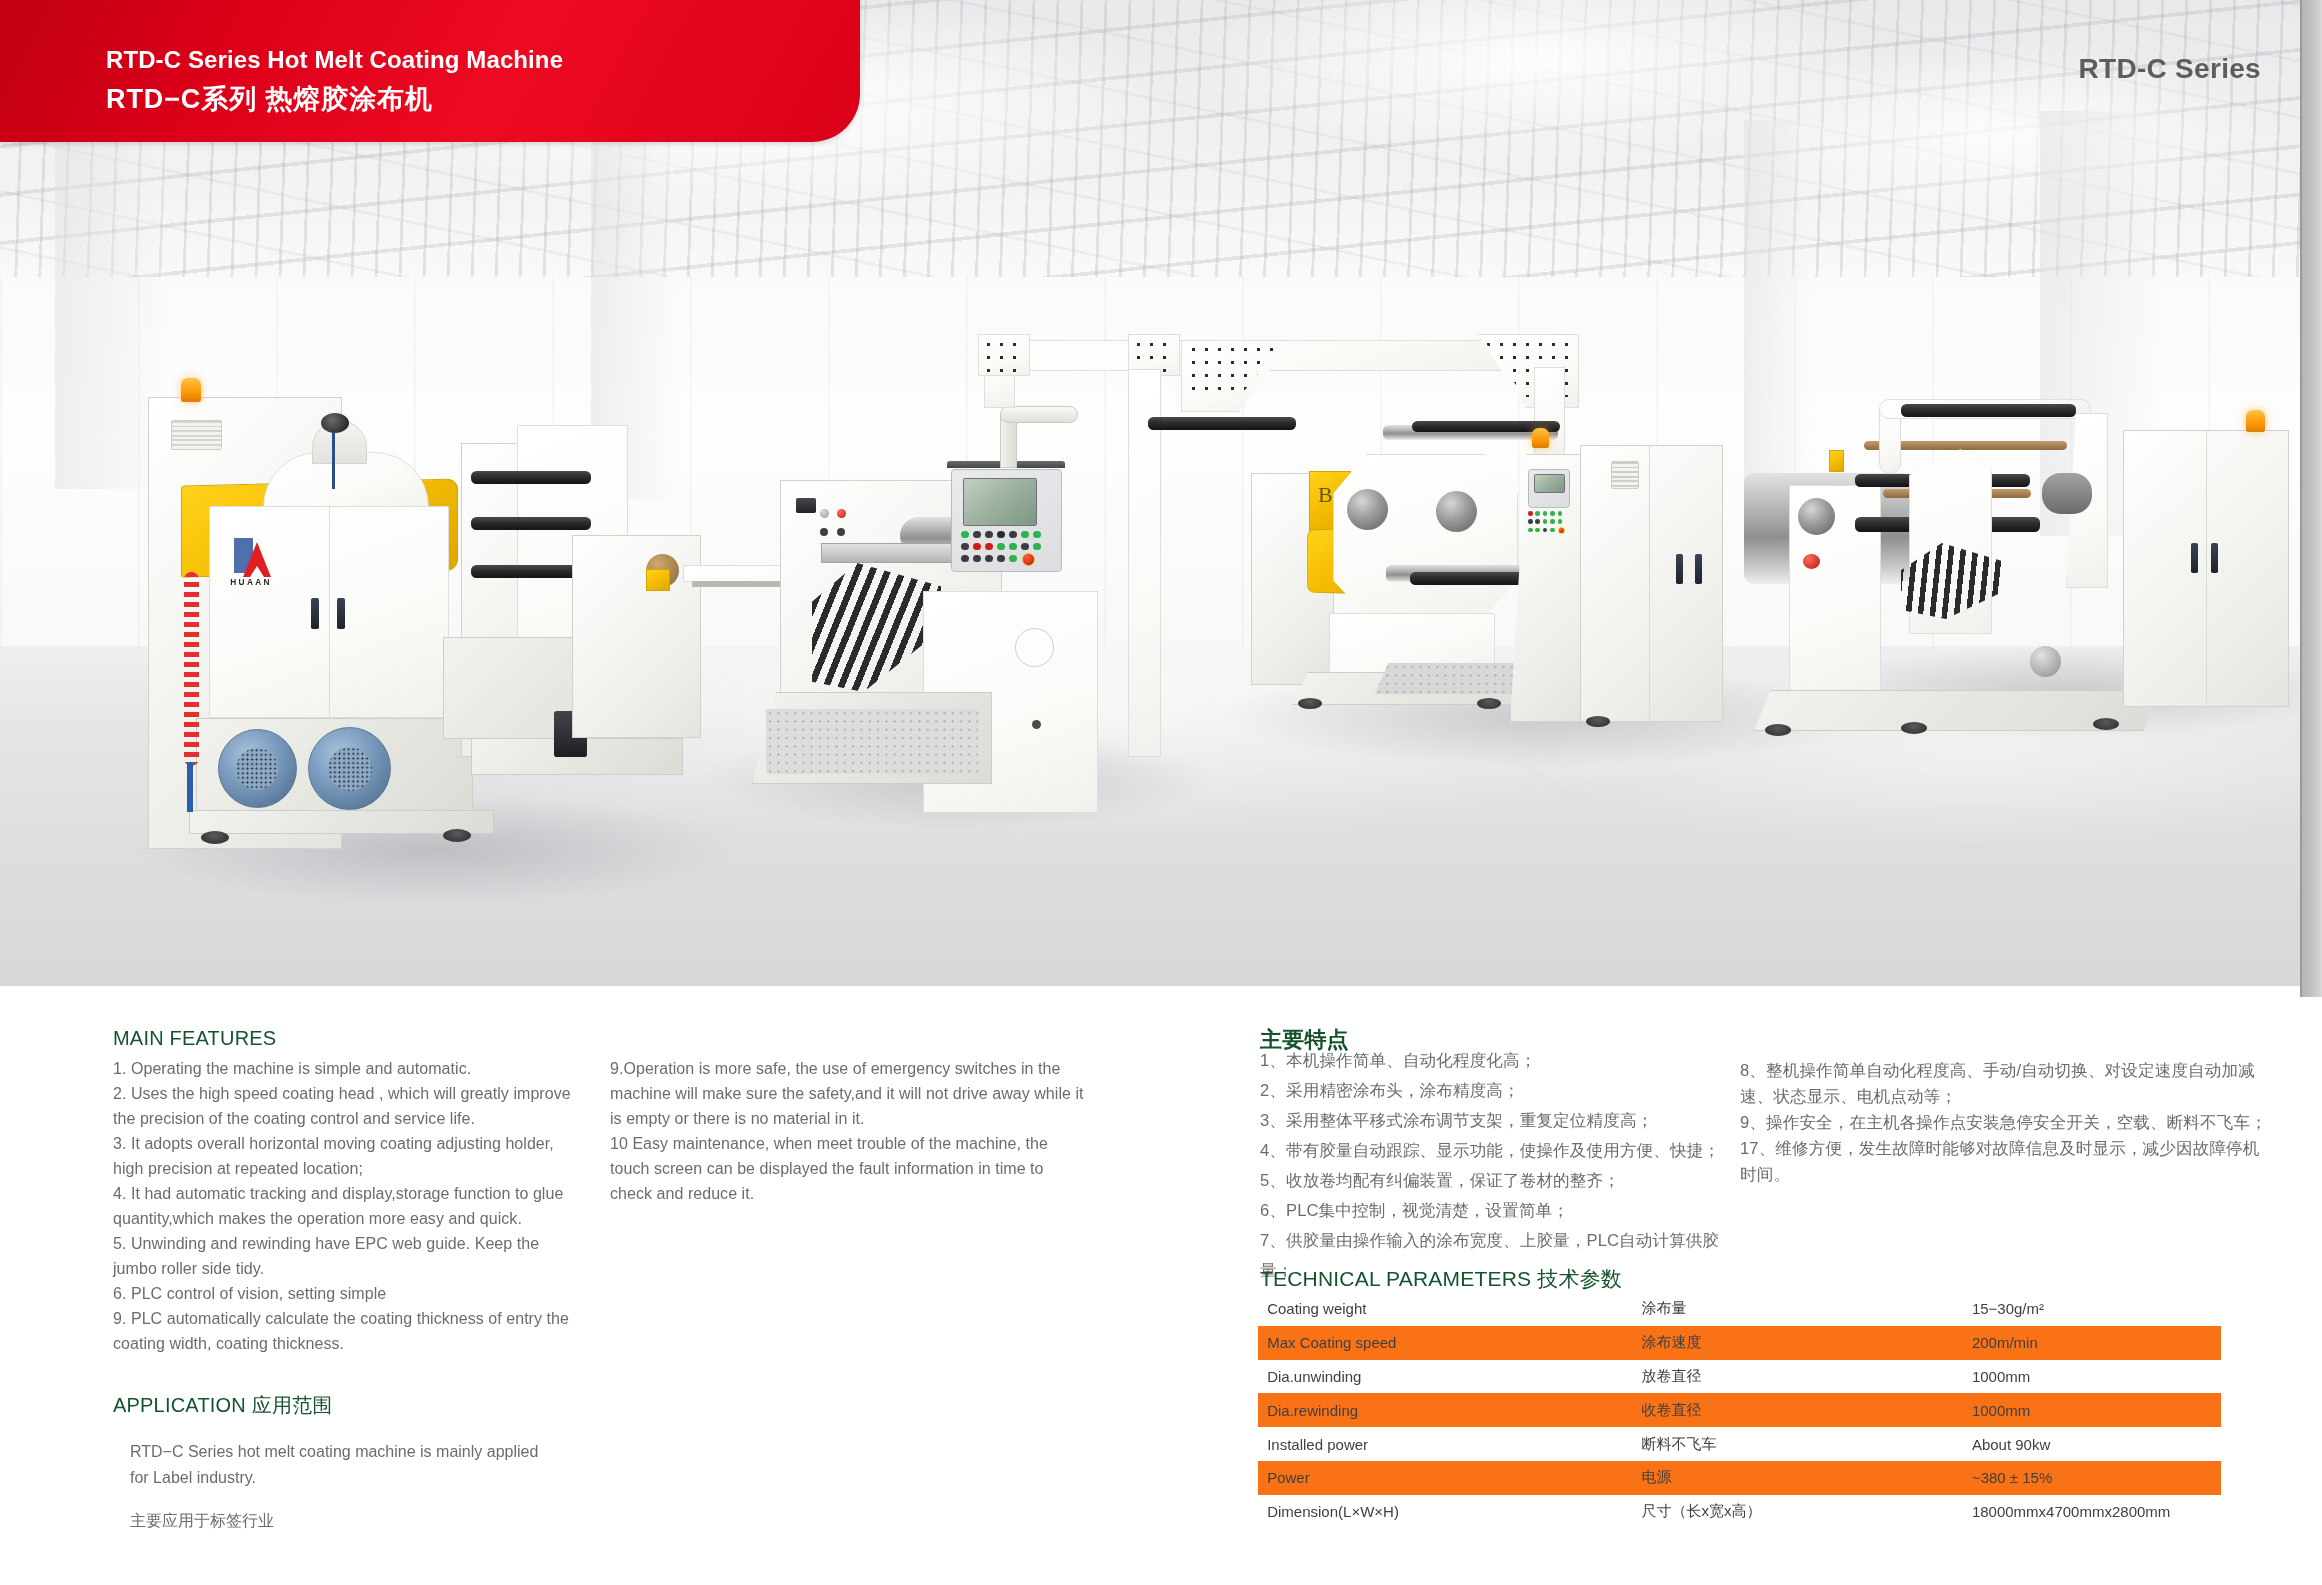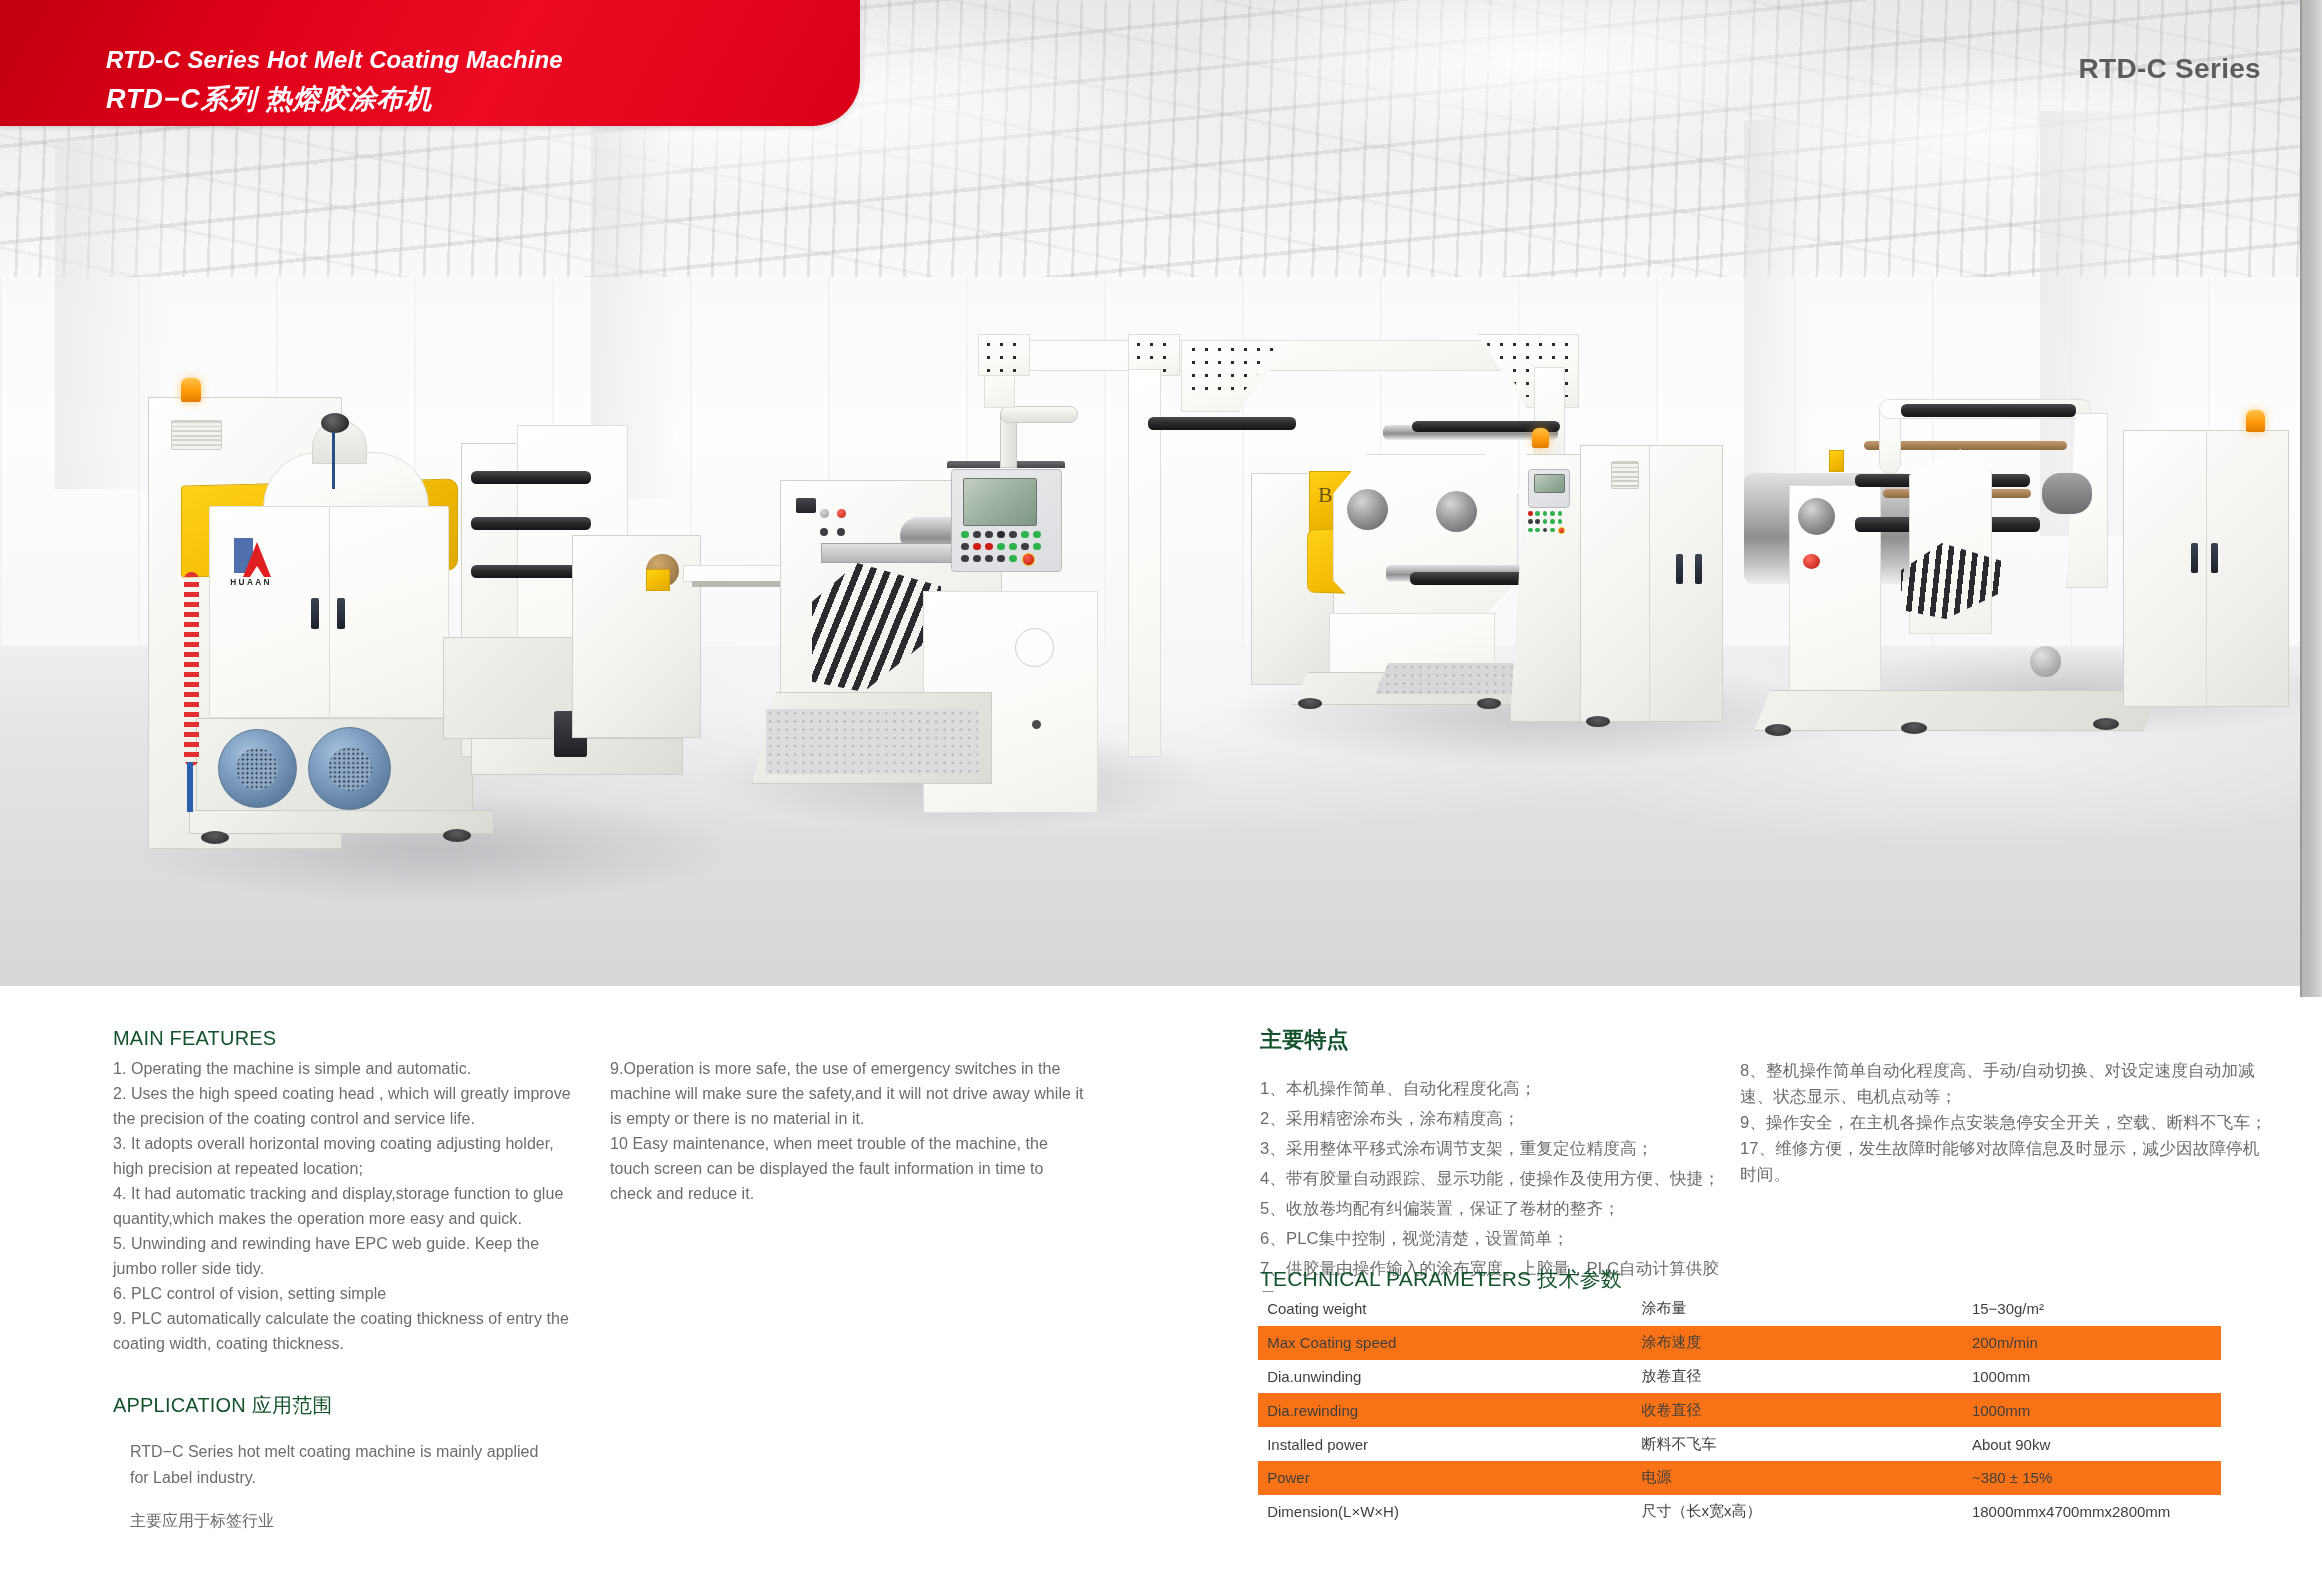--- a/index.html
+++ b/index.html
@@ -178,26 +178,25 @@
     border-bottom: 11px solid #ffffff;
   }
   .logo-txt {
     position: absolute; left: -3.7px; top: 39px;
     font-size: 8.3px; letter-spacing: 2.3px; color: #2a2a2a; font-weight: 700;
   }
 
   
   .banner {
     position: absolute; left: 0; top: 0;
-    width: 860px; height: 126px;
+    width: 860px; height: 142px;
     background: linear-gradient(118deg, #c10012 0%, #dd0019 28%, #ed0a22 58%, #d90018 100%);
     border-bottom-right-radius: 48px;
     z-index: 20;
     box-shadow: 0 1.8px 5.5px rgba(0,0,0,0.14);
-    font-style: italic;
   }
   .banner-en {
     position: absolute; left: 106px; top: 46px;
     color: #ffffff; font-size: 24px; font-weight: 700; letter-spacing: 0.1px;
     white-space: nowrap;
   }
   .banner-cn {
     position: absolute; left: 106px; top: 81px;
     color: #ffffff; font-size: 27px; font-weight: 700; letter-spacing: 0.9px;
     white-space: nowrap;
@@ -566,21 +565,21 @@
     </div>
 
     <div class="sec-head-red" style="position:absolute; left:113px; top:406px;">APPLICATION 应用范围</div>
     <div class="app-body" style="left:113px; top:436px; width:461px;">
       <p>RTD−C Series hot melt coating machine is mainly applied for Label industry.</p>
       <p>主要应用于标签行业</p>
     </div>
 
     <div class="sec-head-red" style="position:absolute; left:1260px; top:39px; font-size:22px; font-weight:700;">主要特点</div>
 
-    <div class="txt-cn" style="left:1260px; top:88px; width:461px;">
+    <div class="txt-cn" style="left:1260px; top:60px; width:461px;">
       <p>1、本机操作简单、自动化程度化高；</p>
       <p>2、采用精密涂布头，涂布精度高；</p>
       <p>3、采用整体平移式涂布调节支架，重复定位精度高；</p>
       <p>4、带有胶量自动跟踪、显示功能，使操作及使用方便、快捷；</p>
       <p>5、收放卷均配有纠偏装置，保证了卷材的整齐；</p>
       <p>6、PLC集中控制，视觉清楚，设置简单；</p>
       <p>7、供胶量由操作输入的涂布宽度、上胶量，PLC自动计算供胶量；</p>
     </div>
 
     <div class="txt-cn2" style="left:1740px; top:72px; width:531px;">

